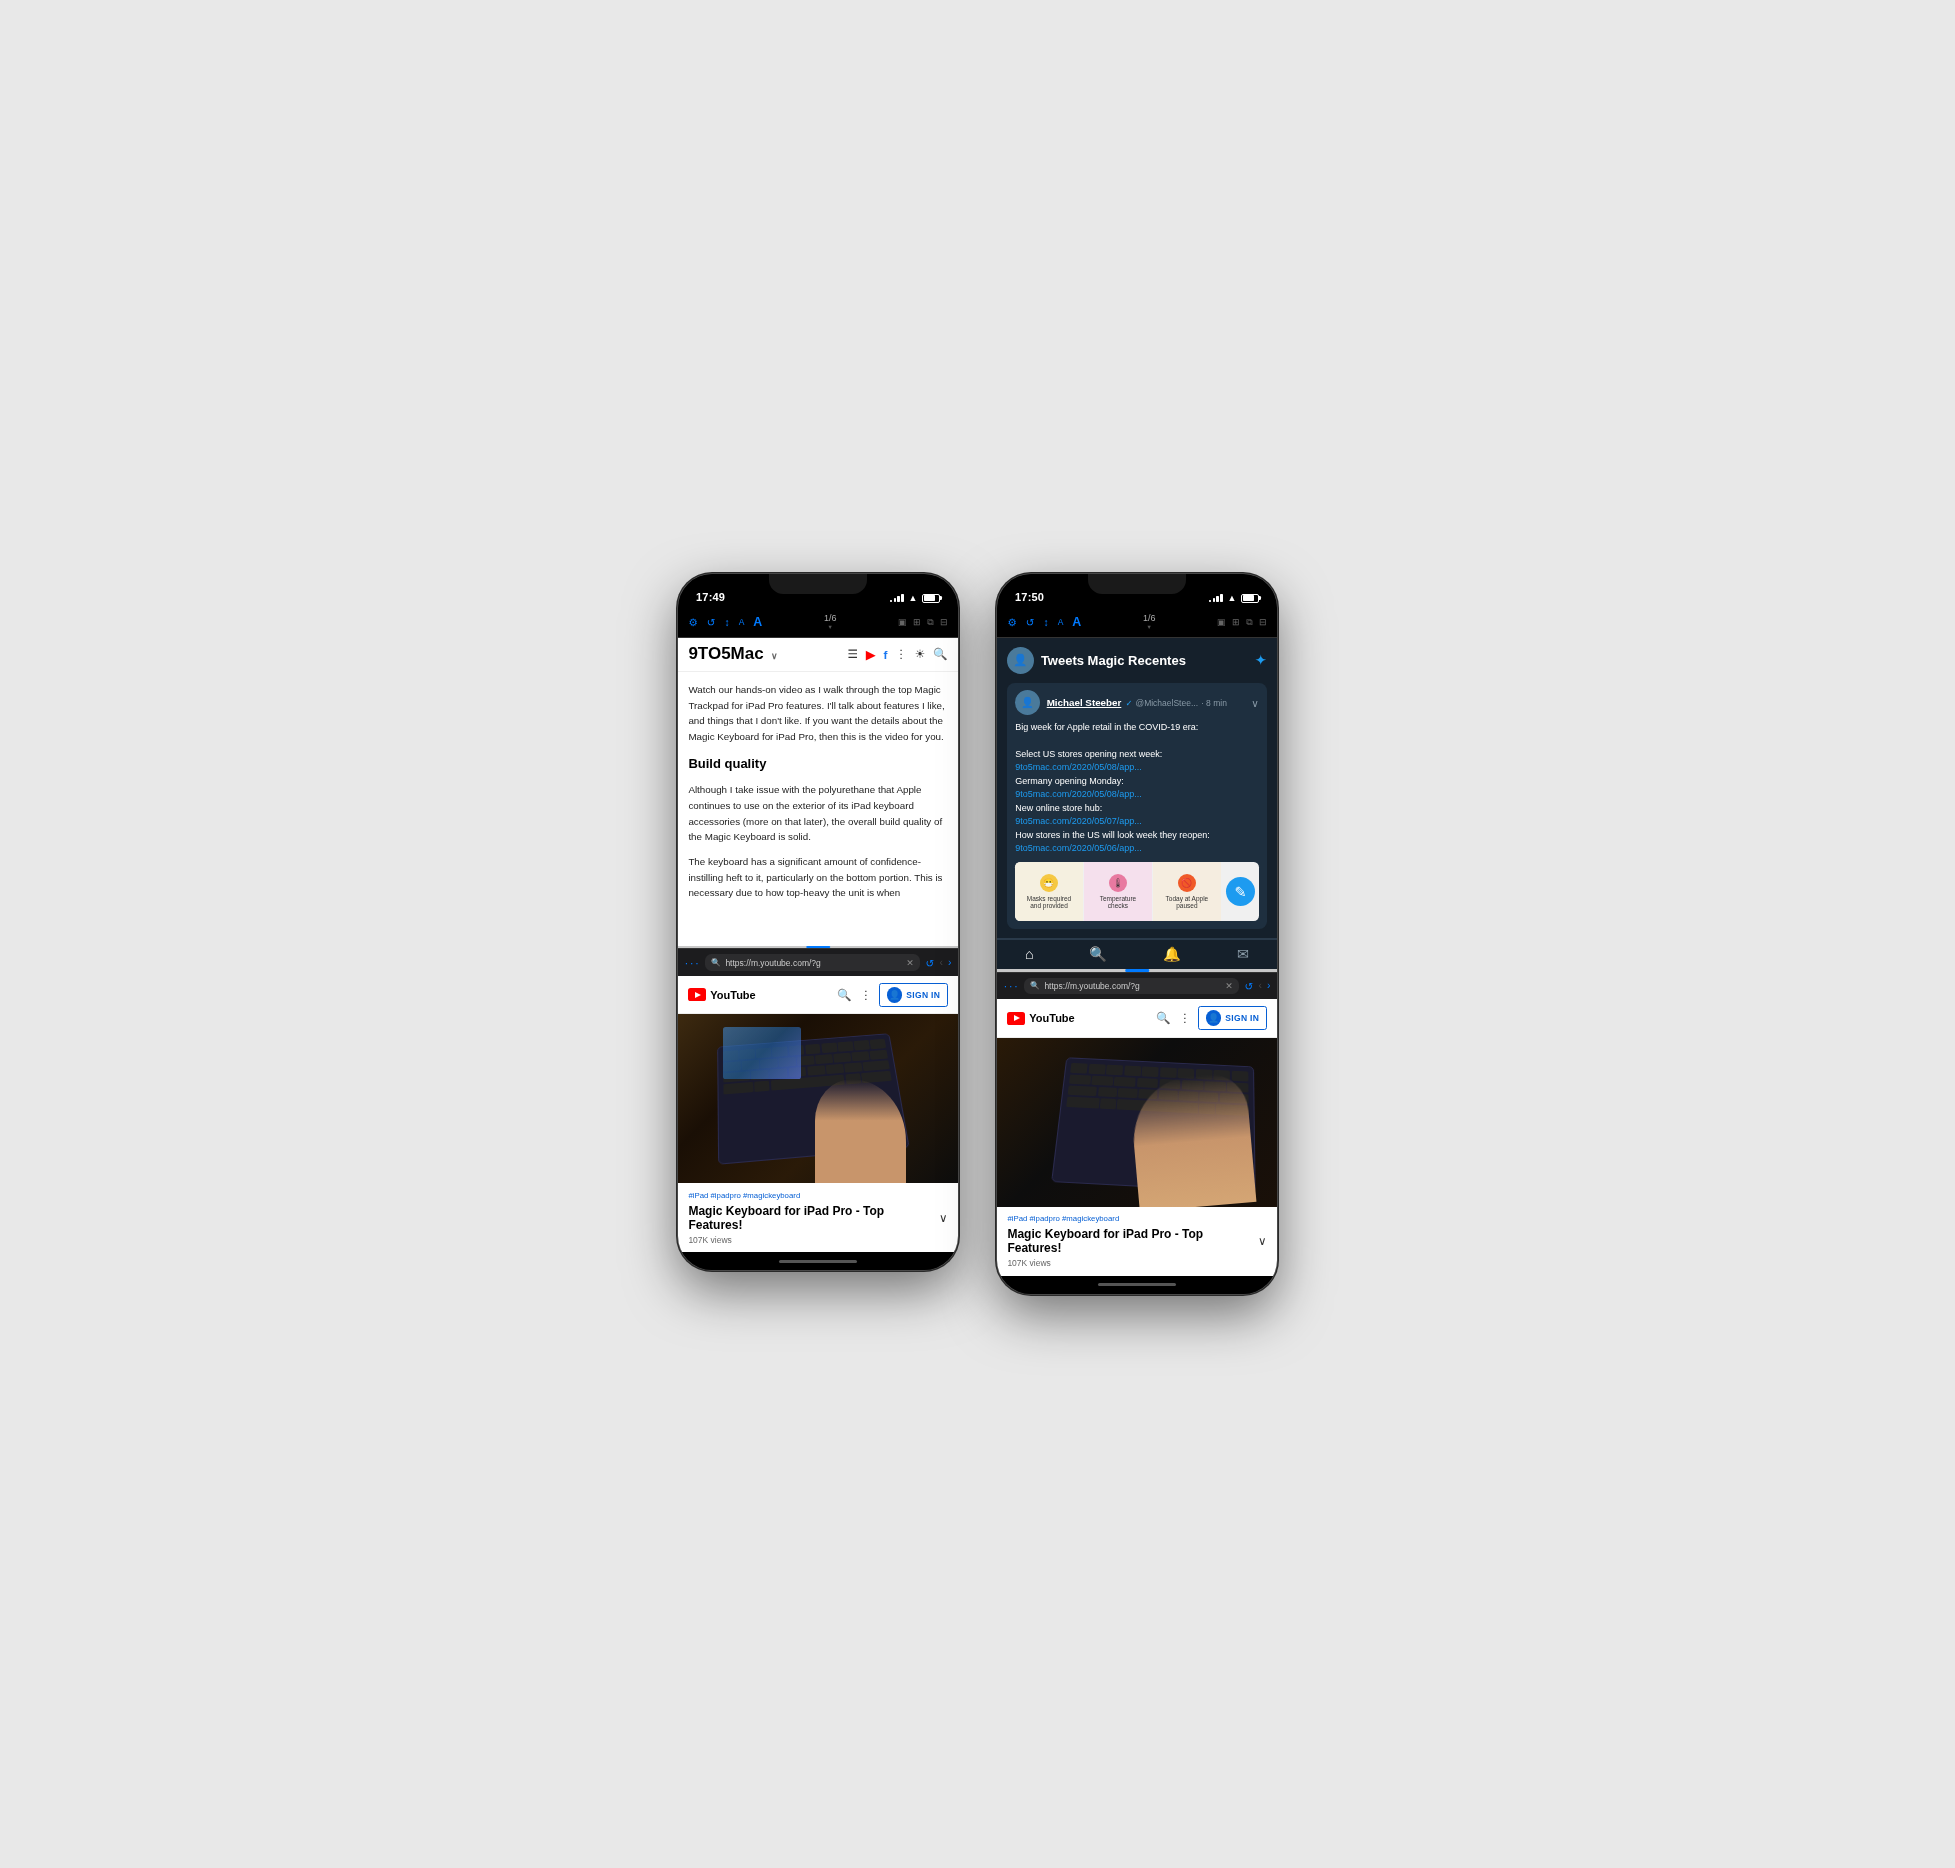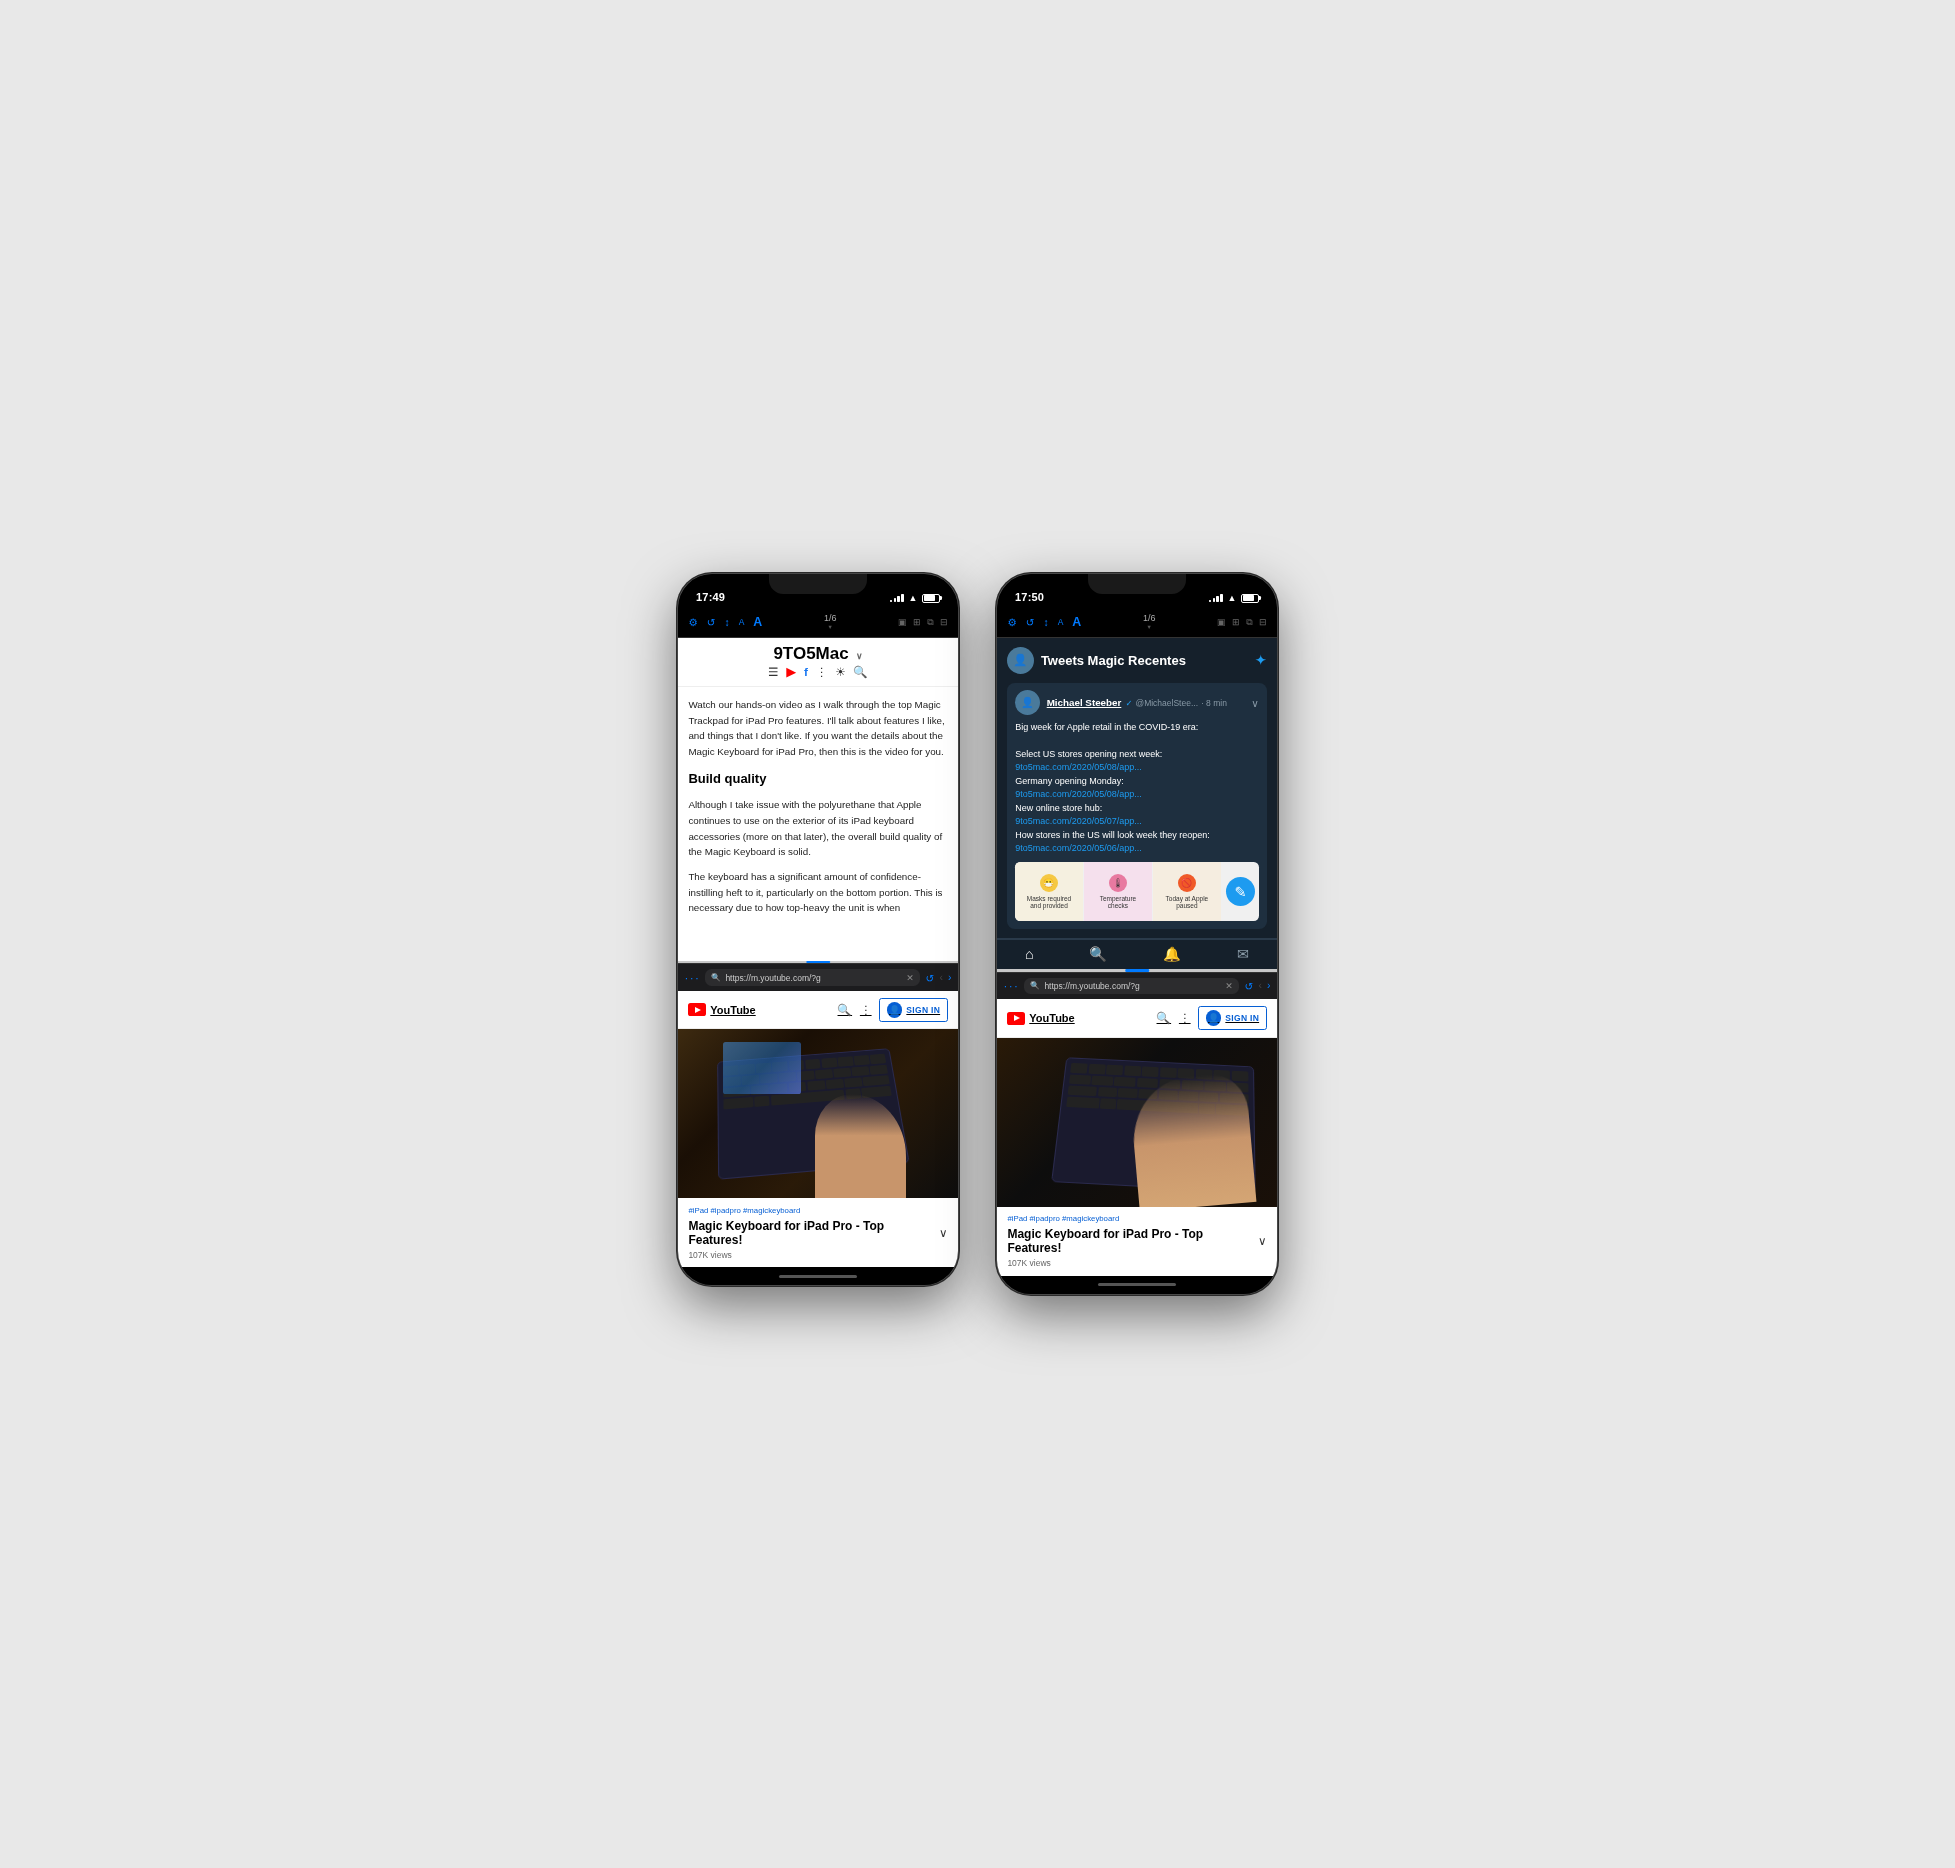--- a/index.html
+++ b/index.html
@@ -150,21 +150,20 @@
     }
 
     
     .article-header {
       background: #fff;
       display: flex;
       align-items: center;
       justify-content: space-between;
       padding: 6.5px 10.4px;
       border-bottom: 0.7px solid #eee;
-      flex-direction: column;
     }
 
     .site-name {
       font-size: 17px;
       font-weight: 700;
       color: #000;
     }
 
     .site-name .chevron {
       font-size: 9px;
@@ -280,21 +279,20 @@
     }
 
     
     .youtube-bar {
       background: #fff;
       display: flex;
       align-items: center;
       padding: 6.5px 10.4px;
       gap: 7.8px;
       border-bottom: 0.7px solid #eee;
-      text-decoration: underline;
     }
 
     .yt-logo {
       display: flex;
       align-items: center;
       gap: 3.9px;
     }
 
     .yt-icon {
       width: 18px;

